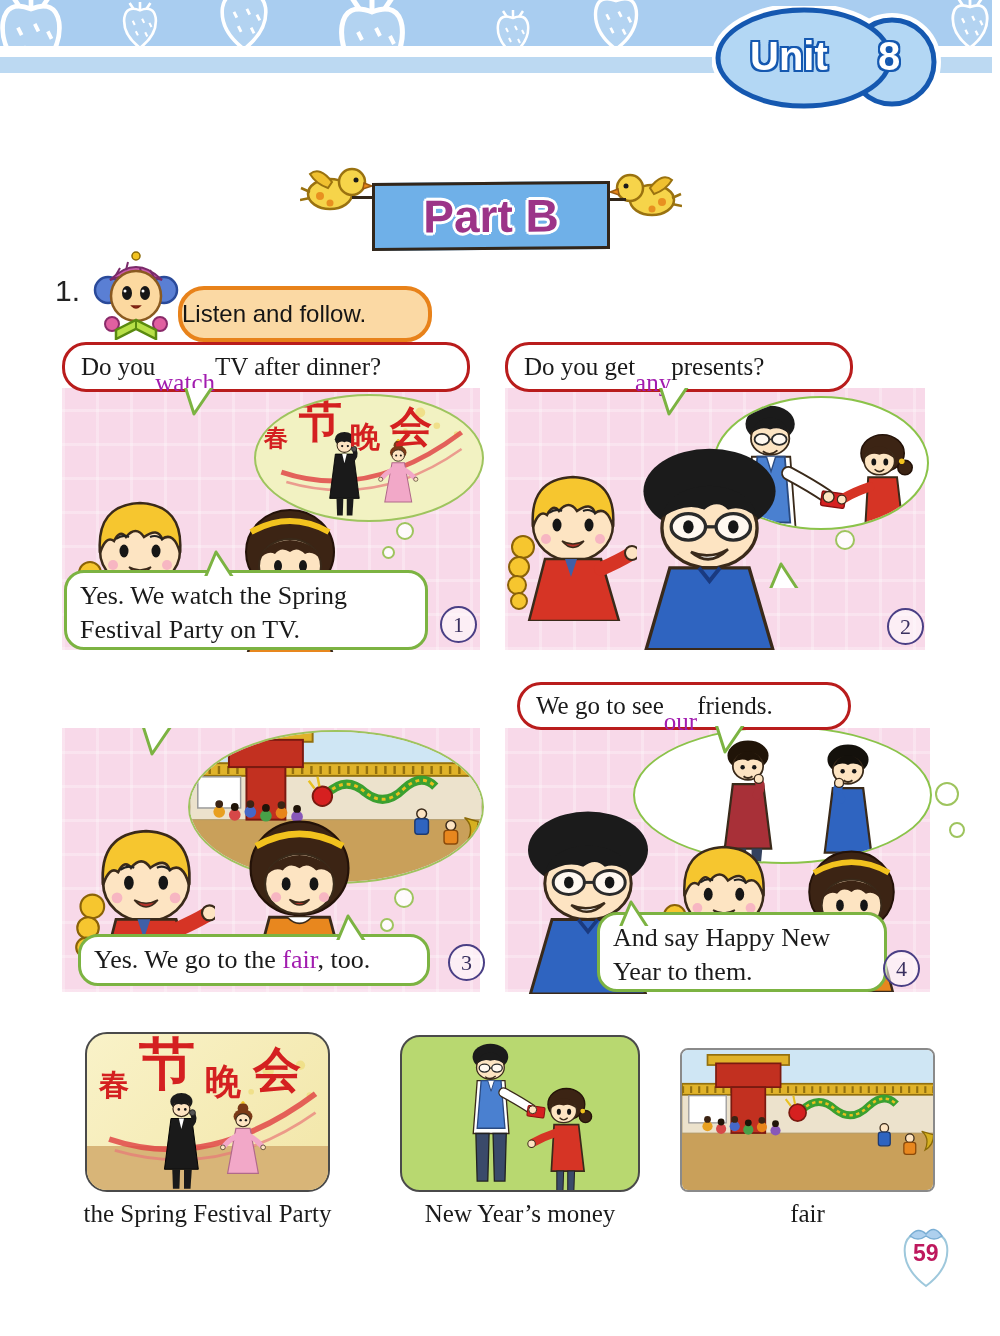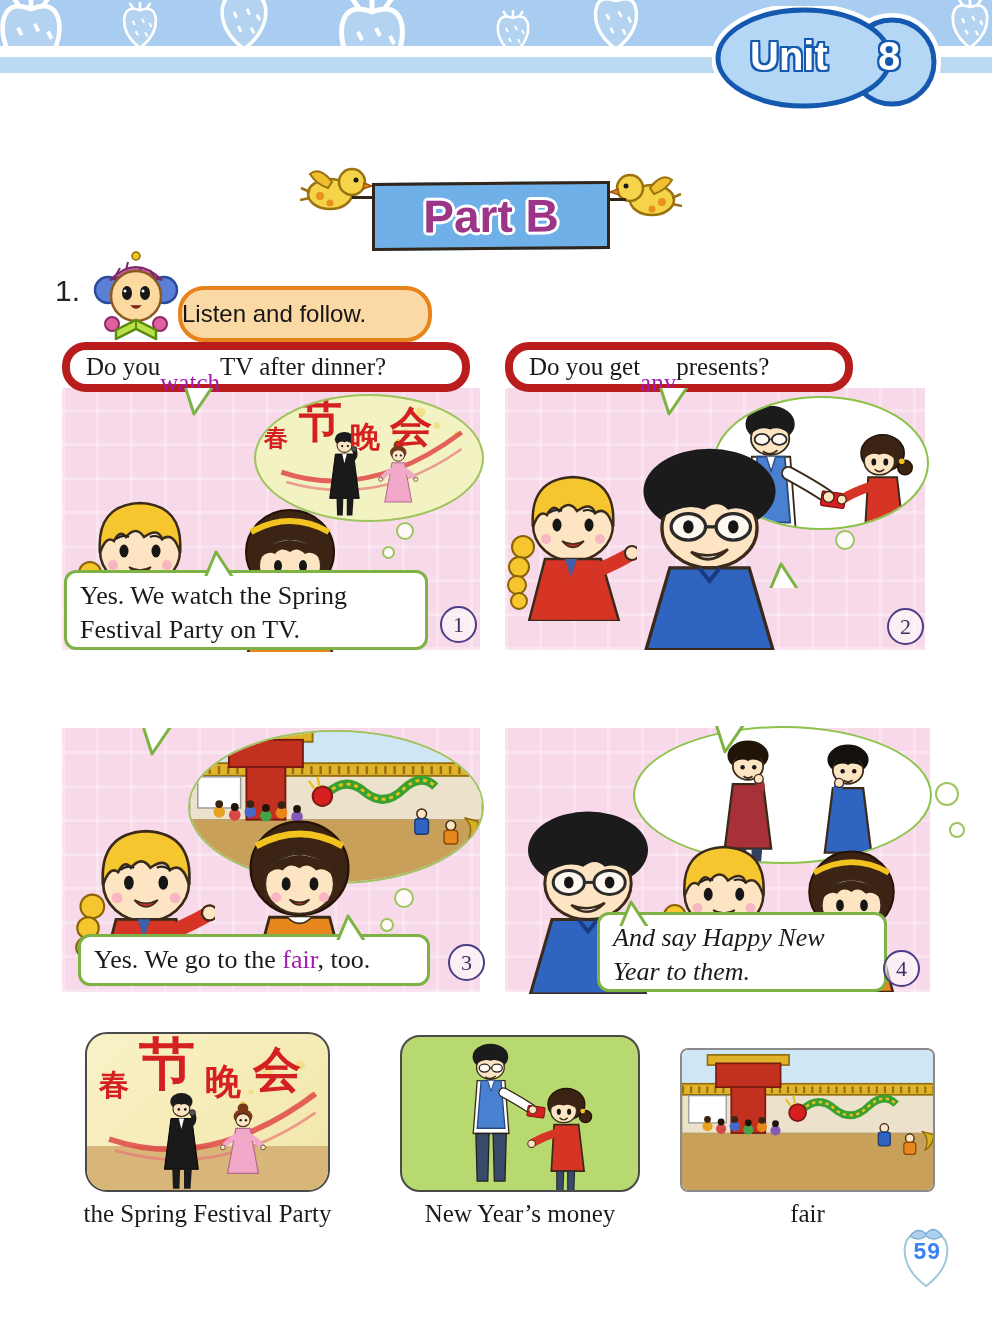--- a/index.html
+++ b/index.html
@@ -22,40 +22,40 @@
   
   .ex-num{left:55px;top:274px;font-family:"Liberation Sans",sans-serif;font-size:30px;color:#222;}
   .listen-banner{left:178px;top:270px;width:246px;height:48px;background:#fbd9a4;
      border:4px solid #e8821a;border-radius:26px;display:flex;align-items:center;justify-content:flex-start;margin-top:16px;}
   .listen-text{font-family:"Liberation Sans",sans-serif;font-size:24px;color:#151515;}
   
   .panel{overflow:visible;}
   .pinkbg{background-color:#f8d9e9;background-image:
      repeating-linear-gradient(0deg, rgba(255,255,255,.28) 0 3px, transparent 3px 34px),
      repeating-linear-gradient(90deg, rgba(255,255,255,.28) 0 3px, transparent 3px 34px);}
-  .qbubble{background:#fff;border:8px solid #b91c1c;border-radius:24px;
+  .qbubble{background:#fff;border:3px solid #b91c1c;border-radius:24px;
      display:flex;align-items:center;padding:0 16px;box-sizing:border-box;
      font-size:25px;white-space:nowrap;z-index:4;}
-  .abubble{background:#fff;border:3px solid #7cb342;border-radius:12px;
+  .abubble{background:#fff;border:3px solid #7cb342;border-radius:20px;
      padding:6px 13px;box-sizing:border-box;font-size:26px;line-height:1.3;z-index:4;}
   .red{color:#a21caf;margin-top:32px;}
   .tail{z-index:5;}
   .numcircle{width:33px;height:33px;border:2.5px solid #4a3f85;border-radius:50%;
      background:rgba(255,255,255,.55);color:#3a3060;font-size:22px;
      display:flex;align-items:center;justify-content:center;z-index:4;}
   .thought{border:2px solid #9ec45e;border-radius:50%;overflow:hidden;z-index:2;}
   .trail{border:2px solid #9ec45e;background:rgba(255,255,255,.85);border-radius:50%;z-index:2;}
   .zh{position:absolute;color:#d42020;font-weight:bold;line-height:1;z-index:3;
       font-family:"Liberation Serif",serif;}
   .charsvg{z-index:3;}
   
   .vcard{border:2px solid #4a4a4a;overflow:hidden;box-sizing:border-box;}
   .vlabel{font-size:25px;text-align:center;}
   
-  .pagenum{font-family:Liberation Mono, monospace;font-weight:bold;font-size:23px;color:#3b82f6;}
+  .pagenum{font-family:Liberation Sans, sans-serif;font-weight:bold;font-size:23px;color:#be185d;}
 </style>
 </head>
 <body>
 
 <svg width="0" height="0" style="position:absolute">
 <defs>
   <symbol id="s-straw" viewBox="0 0 40 46">
     <path d="M20 44 Q3 31 5 15 Q7 3 20 8 Q33 3 35 15 Q37 31 20 44 Z" fill="rgba(255,255,255,.12)" stroke="#fff" stroke-width="2.5"></path>
     <path d="M14 7 L10 1 M20 8 L20 0 M26 7 L30 1" stroke="#fff" stroke-width="2.5" fill="none"></path>
     <path d="M13 18 l2 4 M22 16 l2 4 M29 20 l2 4 M16 28 l2 4 M25 29 l2 4" stroke="#fff" stroke-width="2" fill="none"></path>
@@ -418,20 +418,25 @@
     <div class="abs abubble" style="left:16px;top:254px;width:352px;height:52px;white-space:nowrap;">
       <span>Yes. We go to the </span><span class="red">fair</span><span>, too.</span>
     </div>
     <div class="abs numcircle" style="left:386px;top:264px;">
       <span>3</span>
       </div>
   </div>
 
   <div class="abs panel" style="left:505px;top:680px;width:460px;height:312px;">
     <div class="abs pinkbg" style="left:0;top:48px;width:425px;height:264px;"></div>
+    <div class="abs qbubble" style="left:12px;top:2px;width:334px;height:48px;">
+      <span>We go to see </span>
+        <span class="red">our</span>
+        <span> friends.</span>
+    </div>
     <svg class="abs tail" style="left:208px;top:46px;" width="34" height="28">
       <path d="M3 -2 L12 26 L31 -2" fill="#fff" stroke="#7cb342" stroke-width="3" stroke-linejoin="round"></path>
       </svg>
     <div class="abs thought" style="left:128px;top:46px;width:295px;height:134px;background:#fff;border-color:#8bc34a;">
       <svg class="abs" style="left:64px;top:8px;" width="98" height="134" viewBox="0 0 100 150">
         <use href="#s-boy-small" width="100" height="150"></use>
         </svg>
       <svg class="abs" style="left:164px;top:12px;" width="98" height="134" viewBox="0 0 100 150">
         <use href="#s-boy-small-blue" width="100" height="150"></use>
         </svg>
@@ -443,21 +448,21 @@
       </svg>
     <svg class="abs charsvg" style="left:148px;top:148px;" width="140" height="164">
       <use href="#s-girl-blonde" width="128" height="158" x="6" y="3"></use>
       </svg>
     <svg class="abs charsvg" style="left:272px;top:158px;" width="150" height="154">
       <use href="#s-girl-bob" width="125" height="154" x="12" y="0"></use>
       </svg>
     <svg class="abs tail" style="left:112px;top:220px;" width="34" height="26">
       <path d="M3 28 L14 2 L31 28" fill="#fff" stroke="#7cb342" stroke-width="3" stroke-linejoin="round"></path>
       </svg>
-    <div class="abs abubble" style="left:92px;top:232px;width:290px;height:80px;font-style:italic;">
+    <div class="abs abubble" style="left:92px;top:232px;width:290px;height:80px;">
       <span>And say Happy New Year to them.</span><span class="red"></span><span></span>
     </div>
     <div class="abs numcircle" style="left:378px;top:270px;">
       <span>4</span>
       </div>
   </div>
 
   <div class="abs vcard" style="left:85px;top:1032px;width:245px;height:160px;border-radius:22px;
        background:linear-gradient(135deg,#f9f2c8,#f2e6a8);">
     <div class="abs" style="left:0;bottom:0;width:245px;height:44px;background:#d8b578;"></div>

